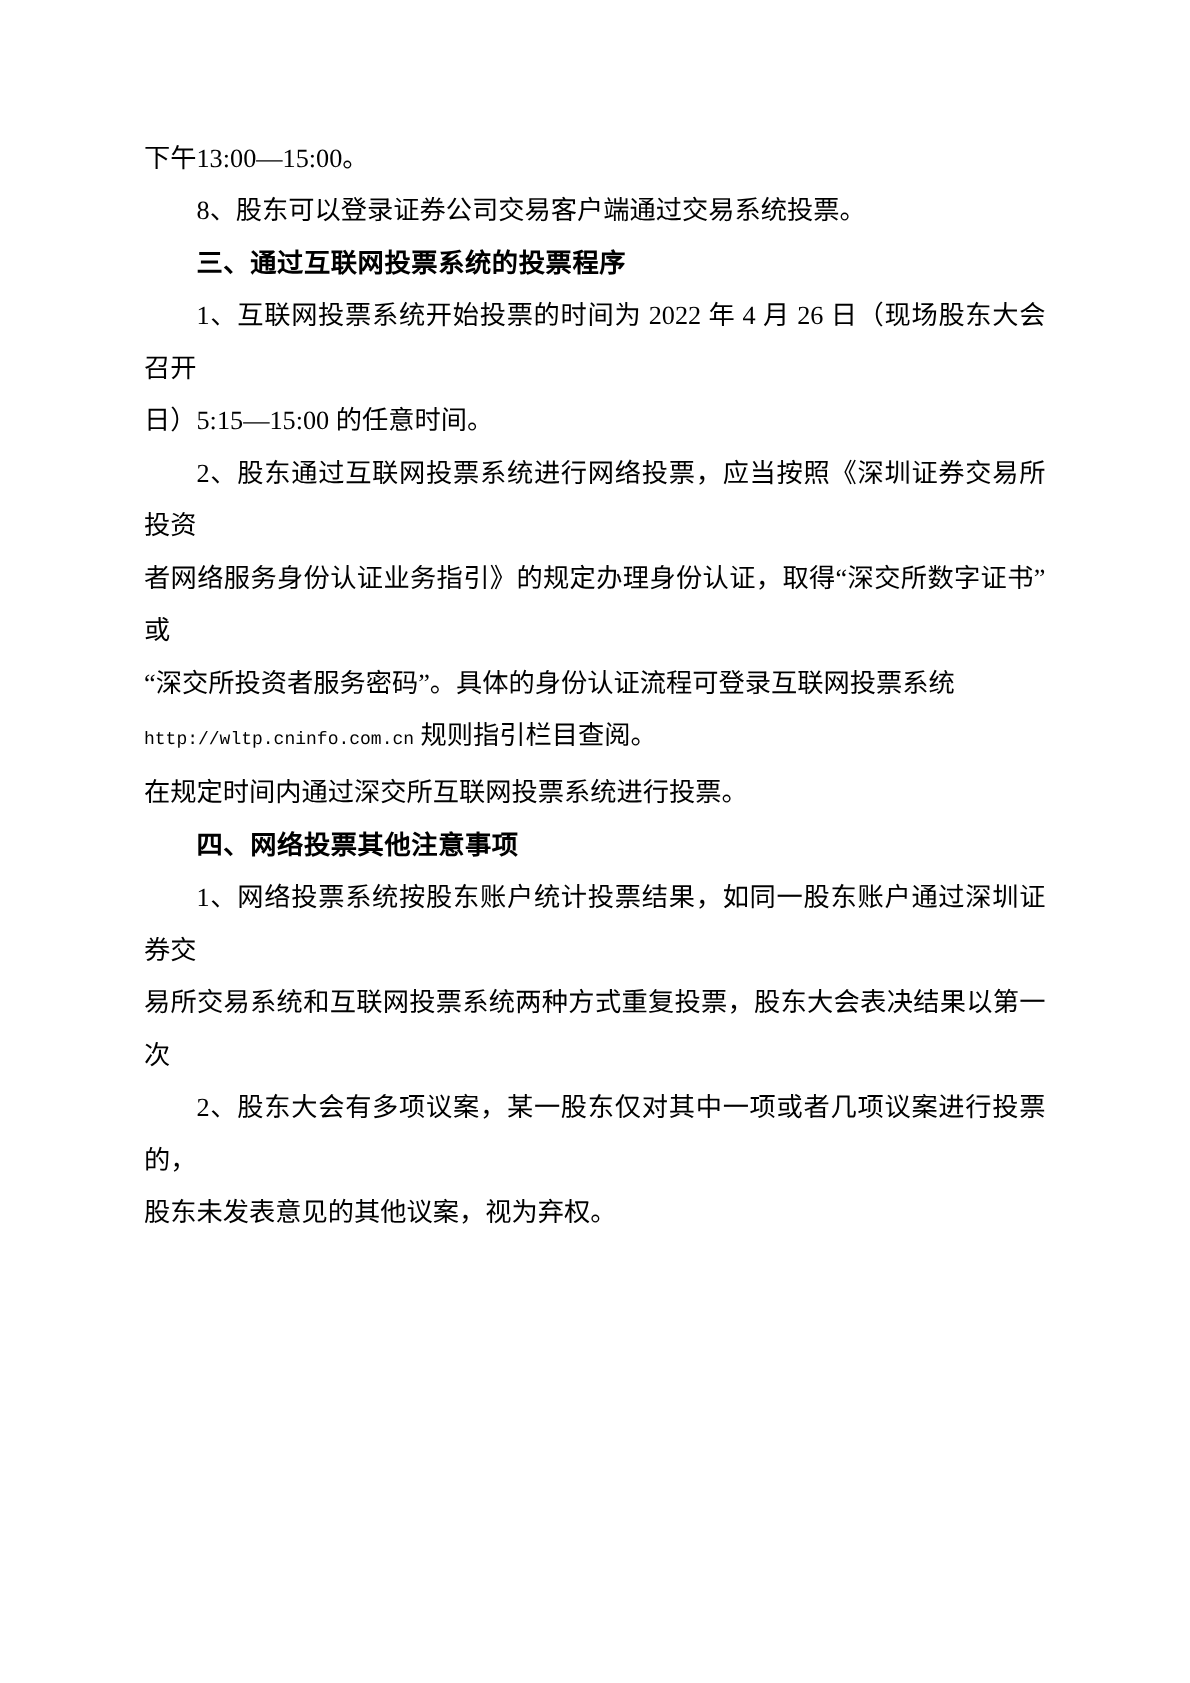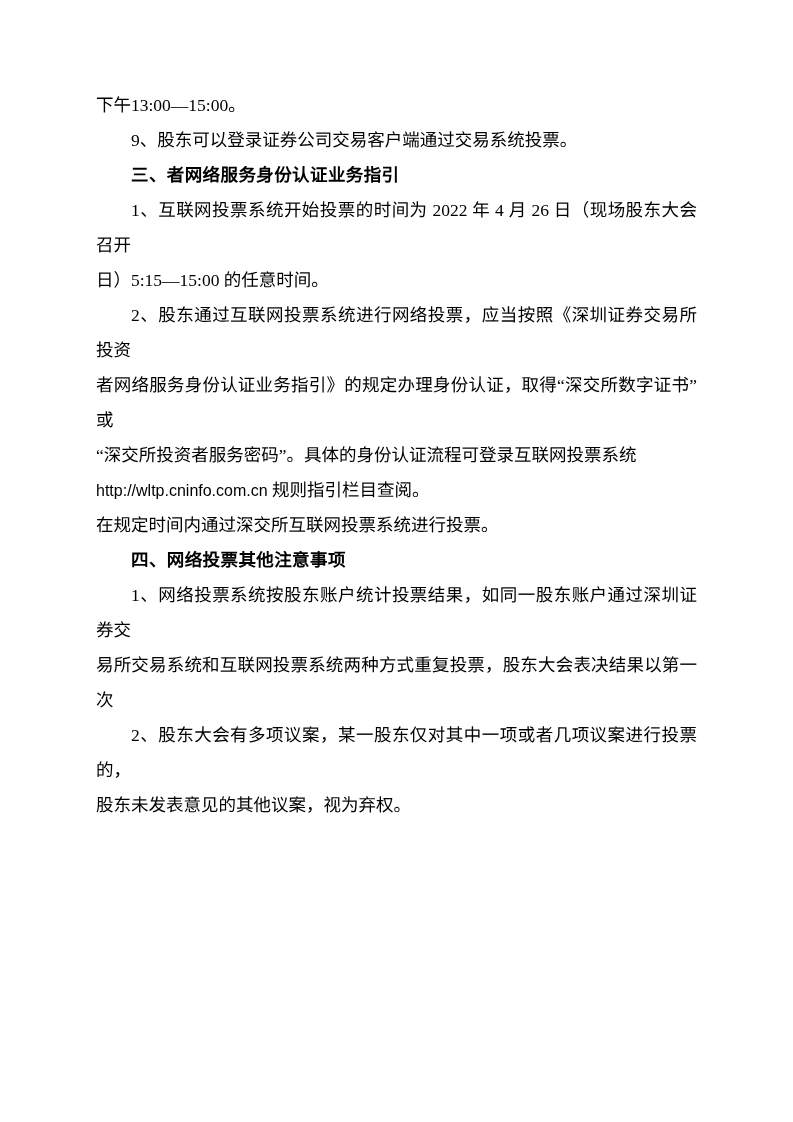--- a/index.html
+++ b/index.html
@@ -35,41 +35,41 @@
   }
   .flush {
     text-indent: 0;
   }
   .heading {
     text-indent: 2em;
     font-weight: bold;
     letter-spacing: 0.4px;
   }
   .mono {
-    font-family: Liberation Sans, sans-serif;
-    font-size: 16px;
+    font-family: Liberation Mono, monospace;
+    font-size: 12px;
     letter-spacing: 0px;
   }
 </style>
 </head>
 <body>
 
 <div class="page">
   <div class="doc-body">
 
     <p class="para flush">
       <span>下午13:00—15:00。</span>
     </p>
 
     <p class="para">
-      <span>9、股东可以登录证券公司交易客户端通过交易系统投票。</span>
+      <span>8、股东可以登录证券公司交易客户端通过交易系统投票。</span>
     </p>
 
     <p class="heading">
-      <span>三、者网络服务身份认证业务指引</span>
+      <span>三、通过互联网投票系统的投票程序</span>
     </p>
 
     <p class="para">
       <span>1、互联网投票系统开始投票的时间为 2022 年 4 月 26 日（现场股东大会召开</span>
     </p>
     <p class="flush">
       <span>日）5:15—15:00 的任意时间。</span>
     </p>
 
     <p class="para">

